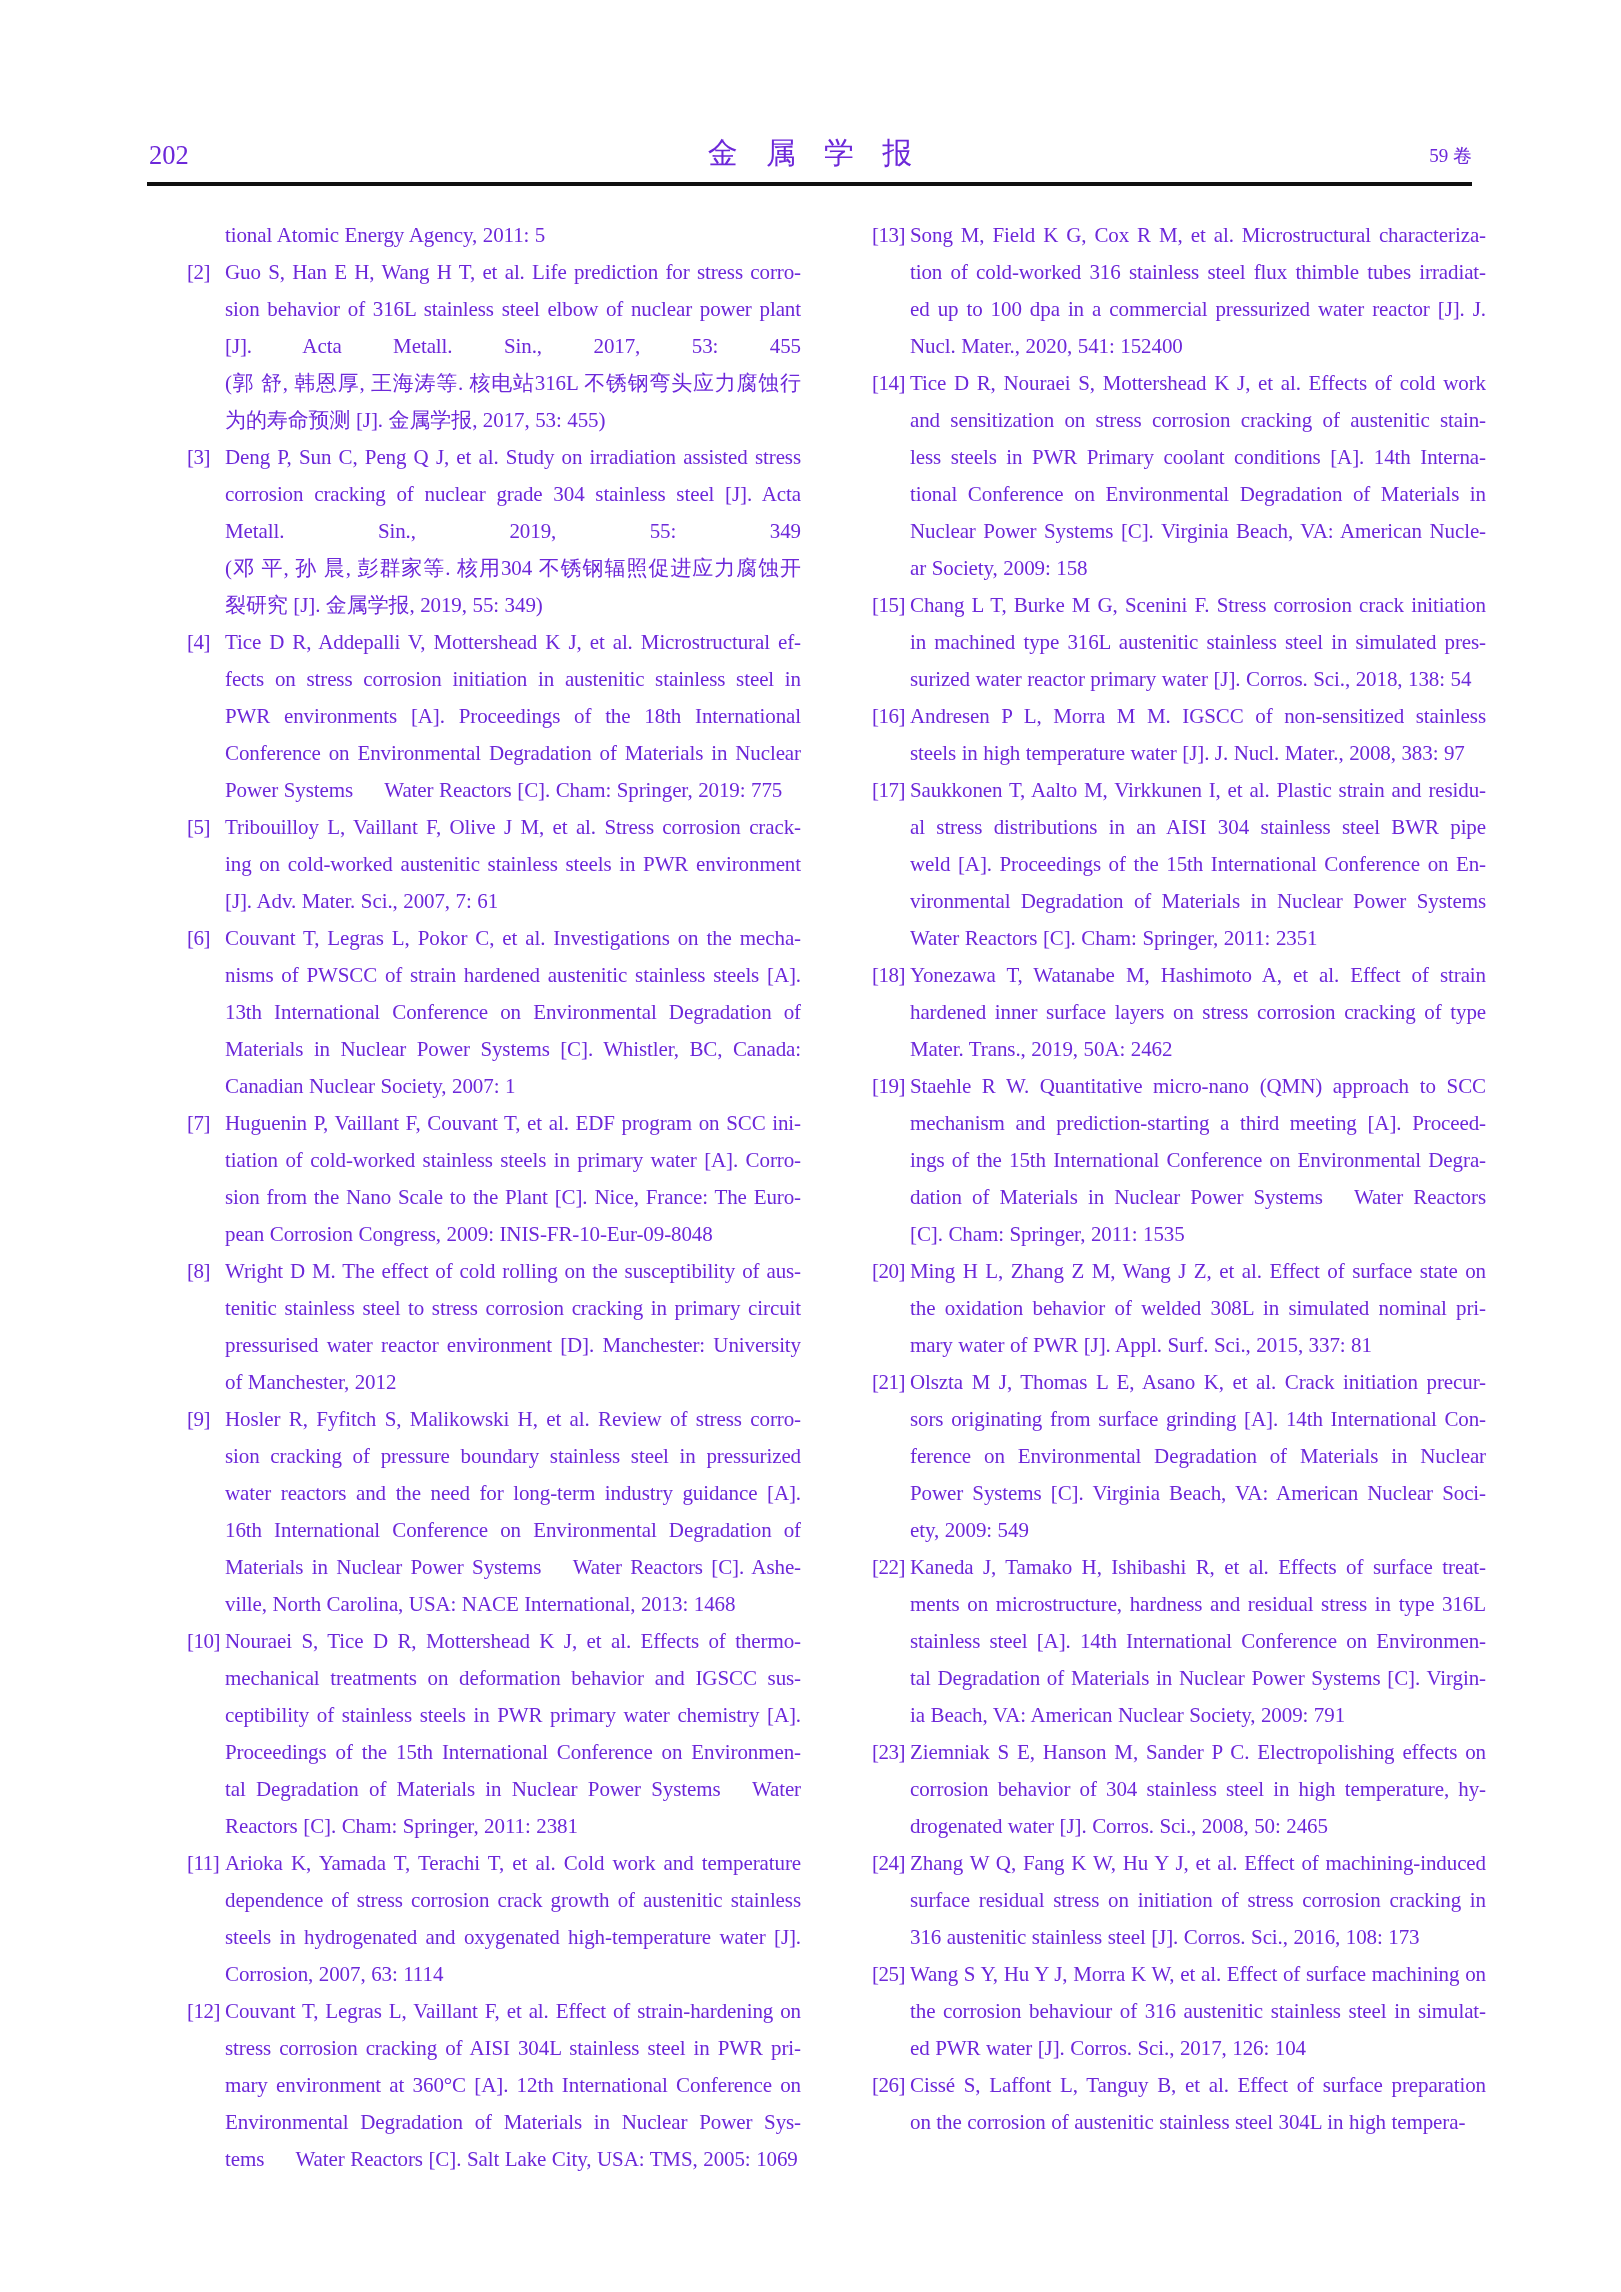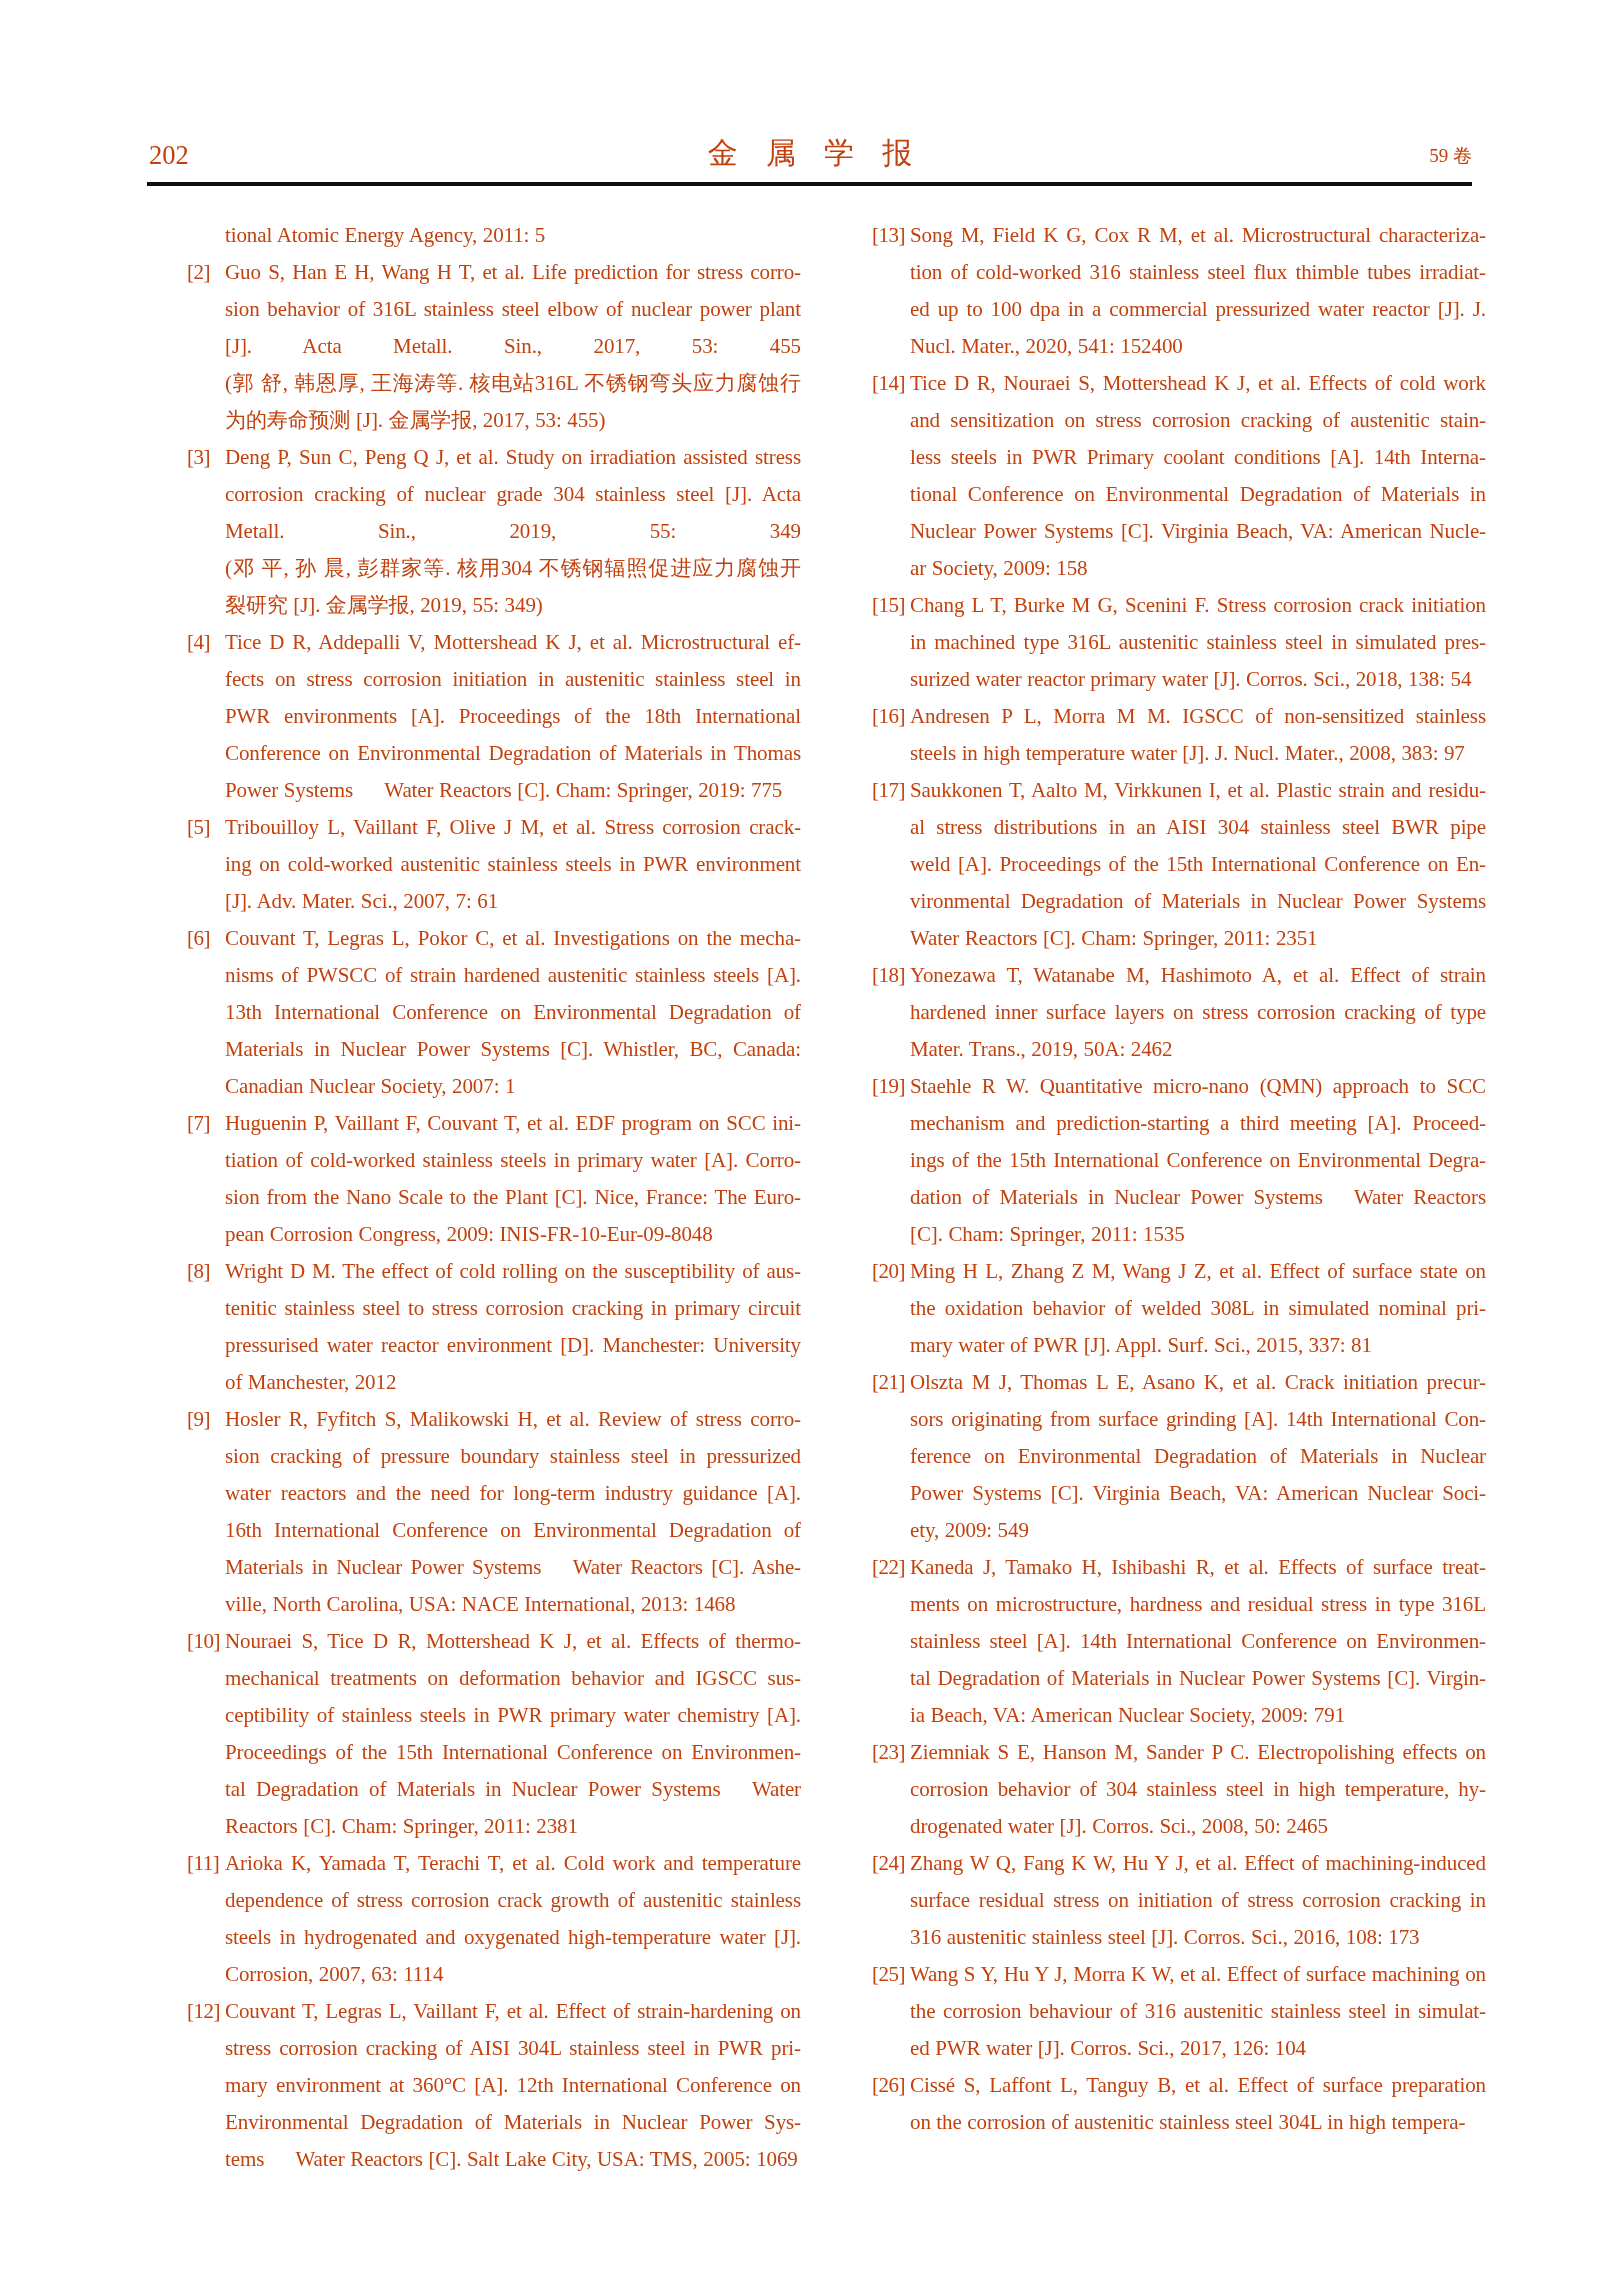--- a/index.html
+++ b/index.html
@@ -1,21 +1,21 @@
 <!DOCTYPE html>
 <html><head>
 <meta charset="utf-8">
 <style>
   html,body { margin:0; padding:0; background:#e8e8e8; }
   .page {
     position:relative;
     width:1621px; height:2293px;
     margin:0 auto;
     background:#ffffff;
-    color:#c2410c;
+    color:#6d28d9;
     font-family:"Liberation Serif","DejaVu Serif",serif;
     overflow:hidden;
   }
   
   .running-head { position:absolute; left:0; right:0; top:0; }
   .page-number {
     position:absolute; left:149px; top:139px;
     font-size:26.5px; line-height:33px;
   }
   .journal-title {
@@ -94,21 +94,21 @@
             <div class="ref-line">(邓 平, 孙 晨, 彭群家等. 核用304 不锈钢辐照促进应力腐蚀开</div>
             <div class="ref-line last">裂研究 [J]. 金属学报, 2019, 55: 349)</div>
           </div>
         </div>
         <div class="ref-entry">
           <span class="ref-label">[4]</span>
           <div class="ref-body">
             <div class="ref-line">Tice D R, Addepalli V, Mottershead K J, et al. Microstructural ef-</div>
             <div class="ref-line">fects on stress corrosion initiation in austenitic stainless steel in</div>
             <div class="ref-line">PWR environments [A]. Proceedings of the 18th International</div>
-            <div class="ref-line">Conference on Environmental Degradation of Materials in Thomas</div>
+            <div class="ref-line">Conference on Environmental Degradation of Materials in Nuclear</div>
             <div class="ref-line last">Power Systems  Water Reactors [C]. Cham: Springer, 2019: 775</div>
           </div>
         </div>
         <div class="ref-entry">
           <span class="ref-label">[5]</span>
           <div class="ref-body">
             <div class="ref-line">Tribouilloy L, Vaillant F, Olive J M, et al. Stress corrosion crack-</div>
             <div class="ref-line">ing on cold-worked austenitic stainless steels in PWR environment</div>
             <div class="ref-line last">[J]. Adv. Mater. Sci., 2007, 7: 61</div>
           </div>

